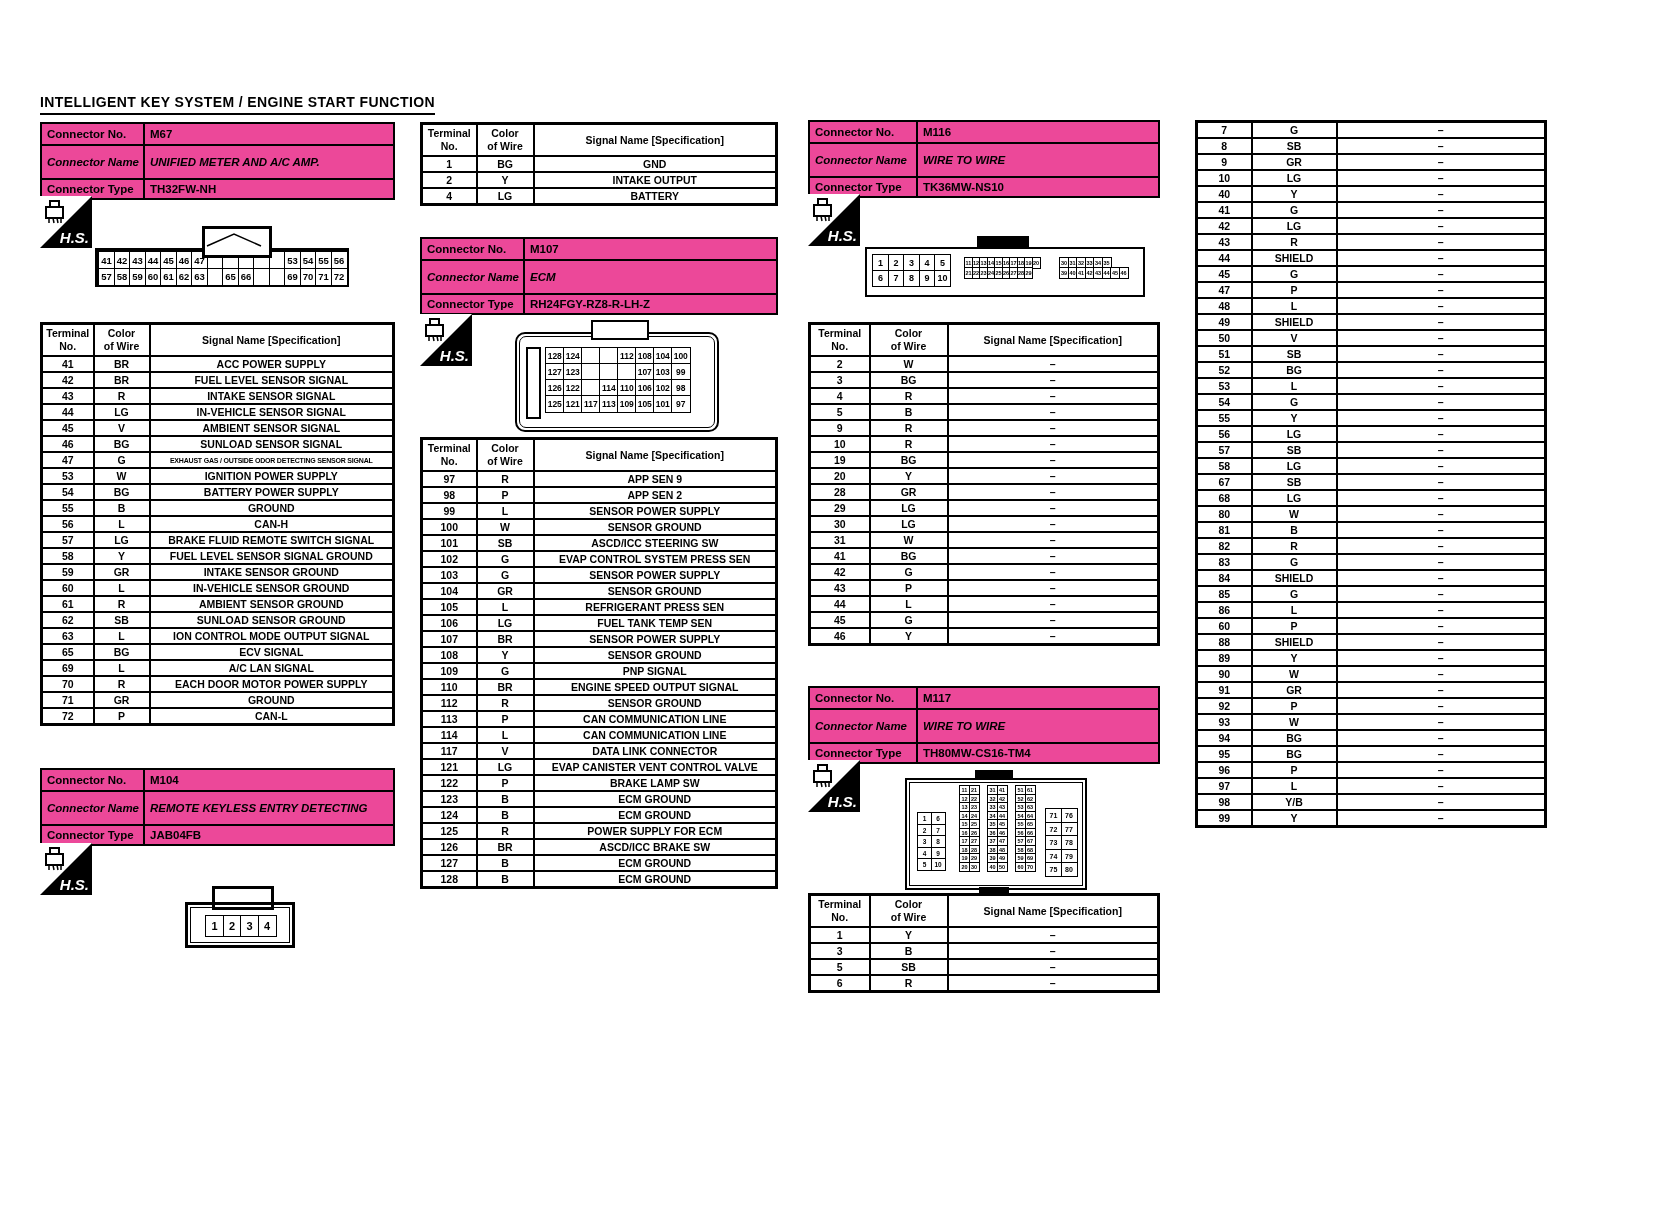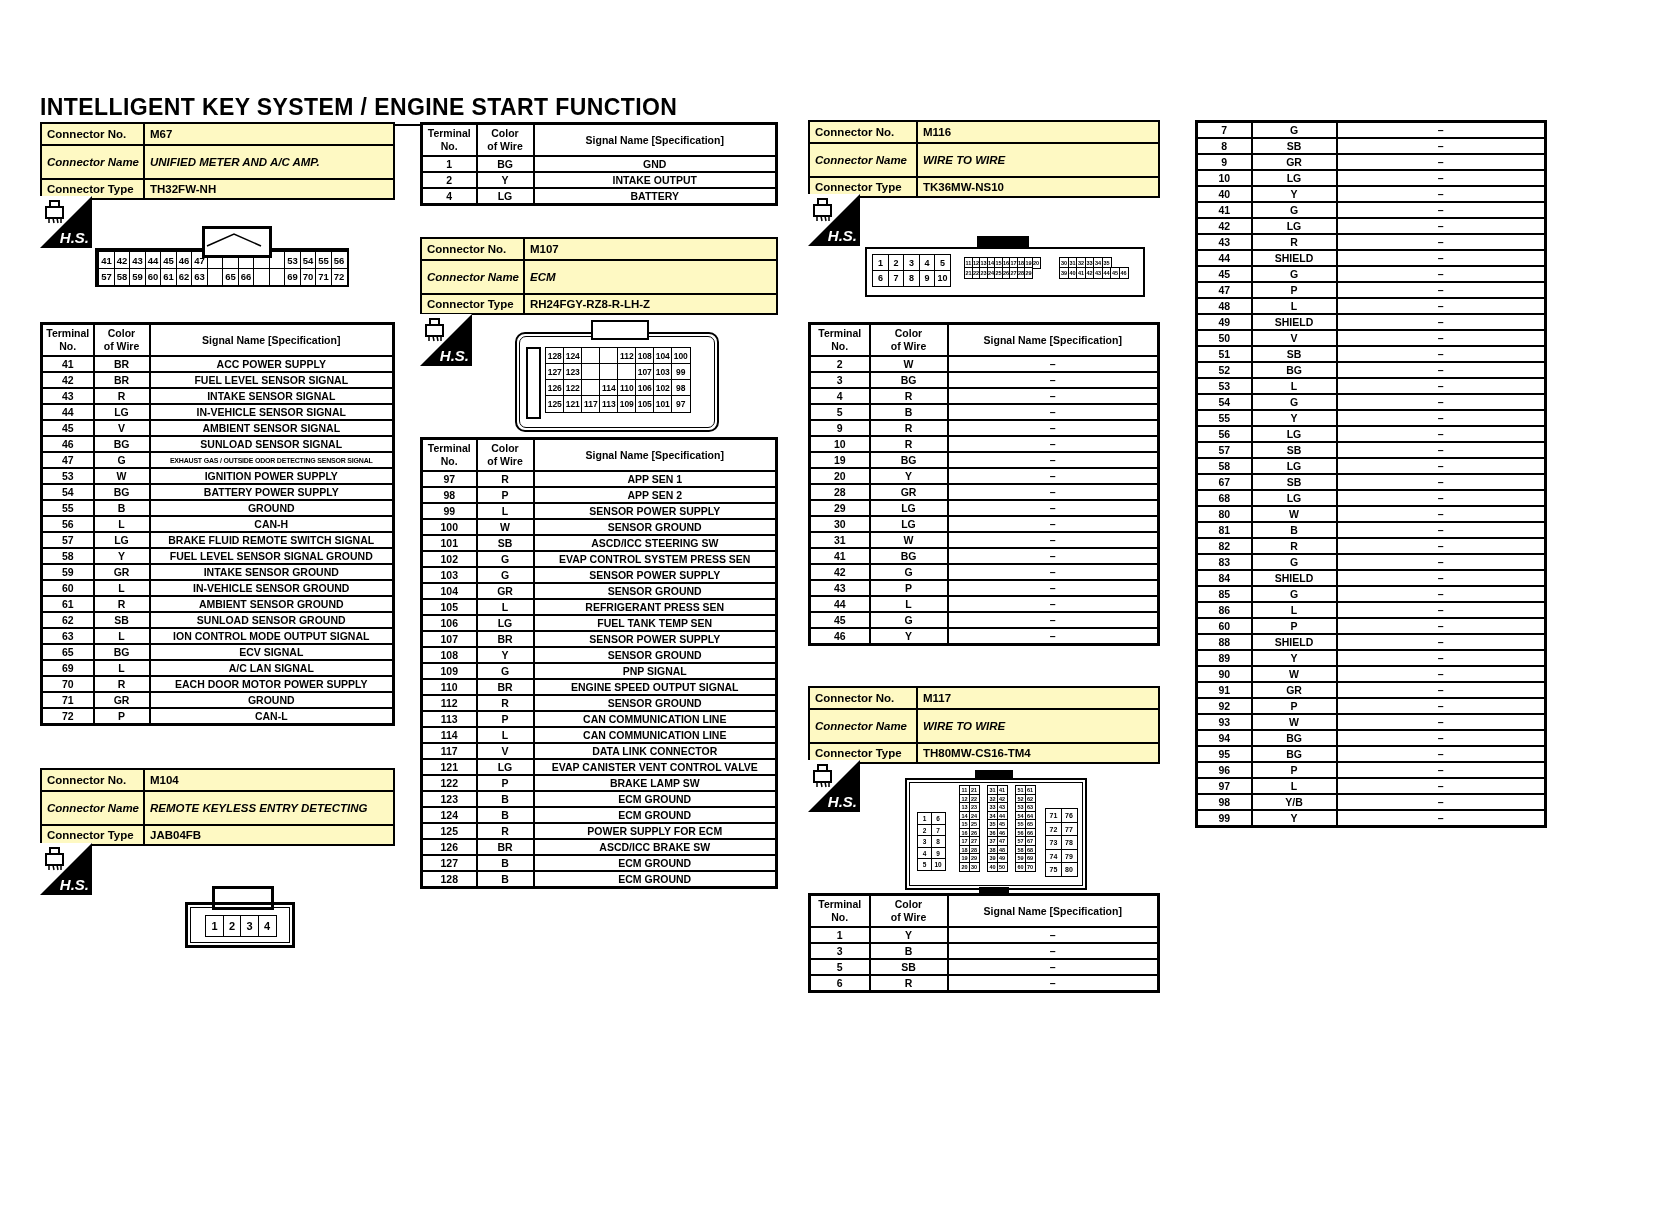--- a/index.html
+++ b/index.html
@@ -1,22 +1,22 @@
 <!DOCTYPE html>
 <html><head>
 <meta charset="utf-8">
 <style>
   html,body{margin:0;padding:0;background:#e8e8e8;}
   .page{position:relative;width:1660px;height:1216px;background:#ffffff;
         font-family:"Liberation Sans",sans-serif;color:#000;overflow:hidden;}
-  .title{position:absolute;font-size:23px;font-weight:bold;letter-spacing:.4px;
+  .title{position:absolute;font-size:14px;font-weight:bold;letter-spacing:.4px;
          border-bottom:2.5px solid #000;padding-bottom:3px;white-space:nowrap;}
 
   
-  .info-table{position:absolute;border-collapse:collapse;table-layout:fixed;background:#fef9c3;border:2.5px solid #000;}
+  .info-table{position:absolute;border-collapse:collapse;table-layout:fixed;background:#ec4899;border:2.5px solid #000;}
   .info-table td{border:2.5px solid #000;font-size:11.5px;font-weight:bold;text-align:left;
                  padding:1px 5px;overflow:hidden;white-space:nowrap;}
   .info-table .r1 td{height:18px;}
   .info-table .r2 td{height:30px;font-style:italic;}
   .info-table .r3 td{height:16px;}
 
   
   .tt{position:absolute;border-collapse:collapse;table-layout:fixed;background:#fff;border:3px solid #000;}
   .tt th{border:2.5px solid #000;font-size:10.5px;font-weight:bold;text-align:center;
          height:30px;white-space:pre-line;line-height:1.2;padding:0 2px;}
@@ -452,21 +452,21 @@
 No.</th>
       <th>Color
 of Wire</th>
       <th>Signal Name [Specification]</th>
     </tr>
       </thead>
     <tbody>
         <tr>
           <td>97</td>
           <td>R</td>
-          <td>APP SEN 1</td>
+          <td>APP SEN 9</td>
         </tr>
         <tr>
           <td>98</td>
           <td>P</td>
           <td>APP SEN 2</td>
         </tr>
         <tr>
           <td>99</td>
           <td>L</td>
           <td>SENSOR POWER SUPPLY</td>

